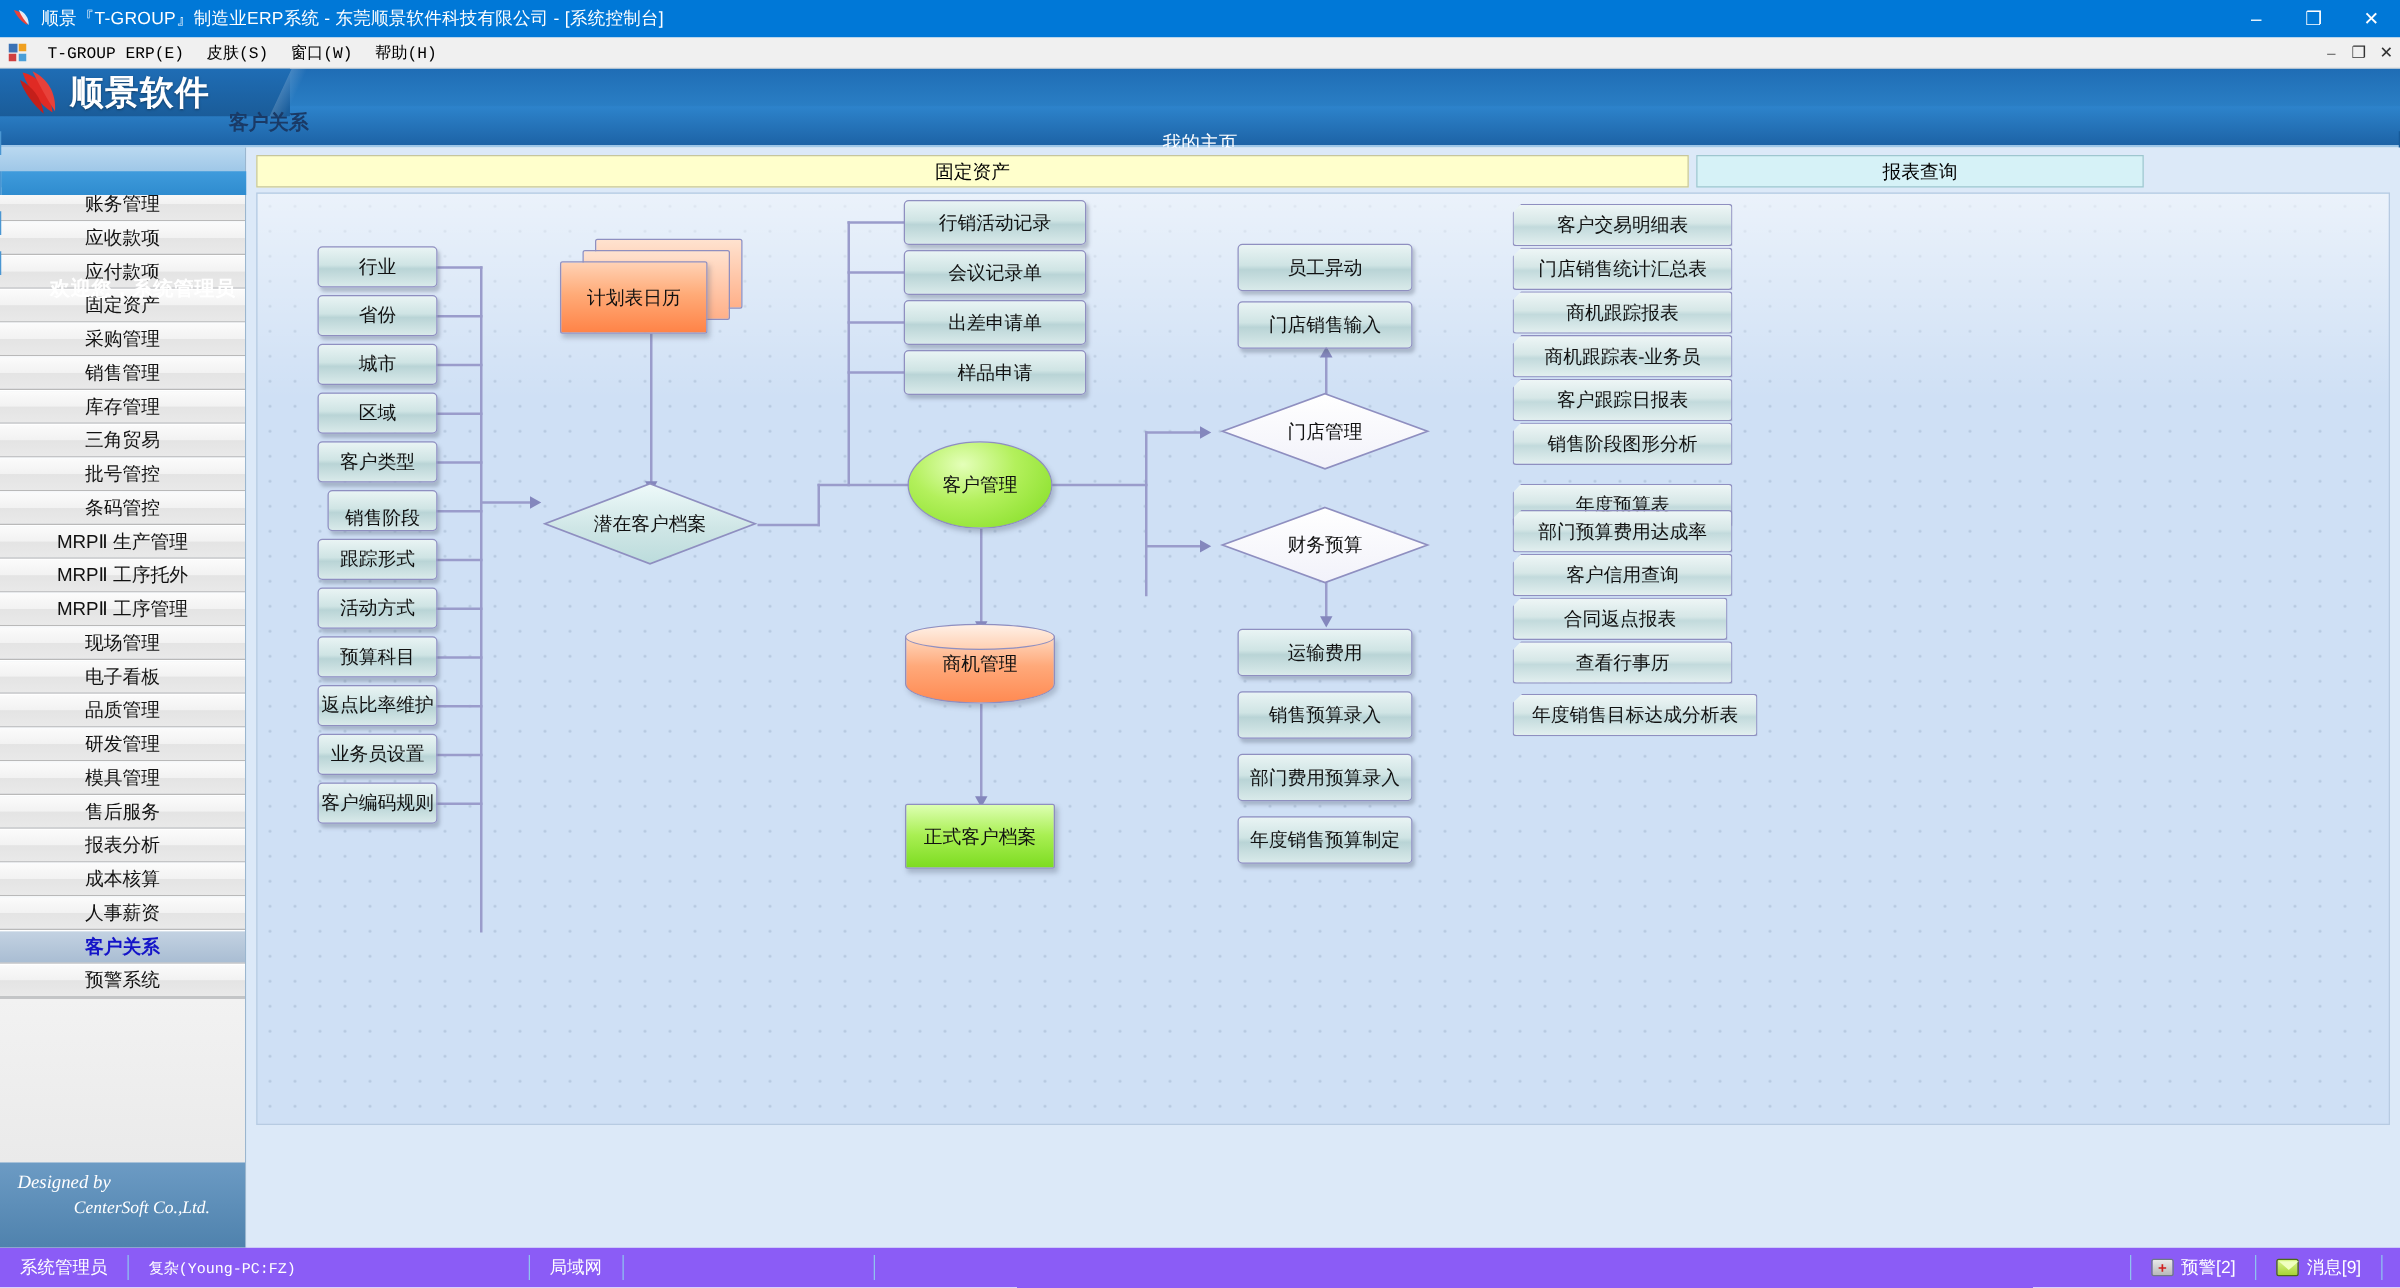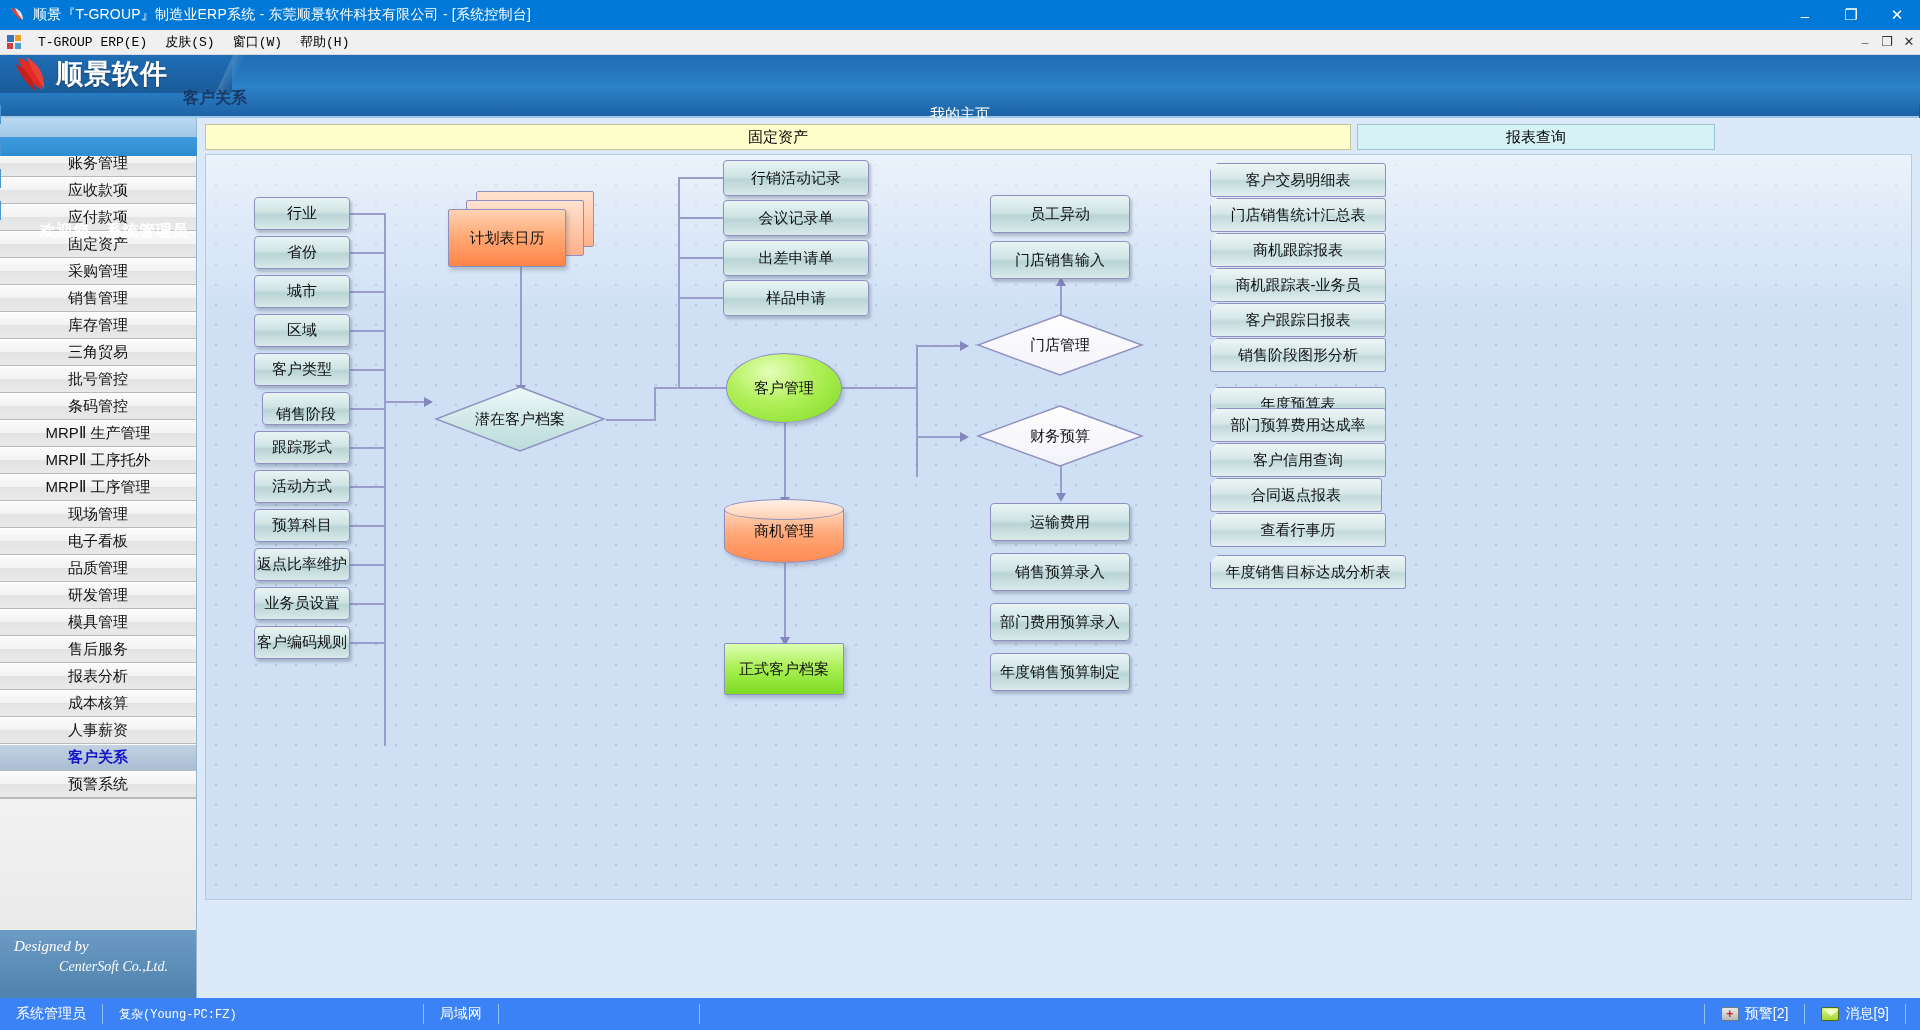--- a/index.html
+++ b/index.html
@@ -182,21 +182,21 @@
   
   .ln { position:absolute; background:#9a9ccb; z-index:1; }
   .lnh { height: 2px; }
   .lnv { width: 2px; }
   .arrow { position:absolute; width:0; height:0; z-index:2; }
   .arrow.down { border-left:5px solid transparent; border-right:5px solid transparent; border-top:9px solid #8487bd; }
   .arrow.right { border-top:5px solid transparent; border-bottom:5px solid transparent; border-left:9px solid #8487bd; }
   .arrow.up { border-left:5px solid transparent; border-right:5px solid transparent; border-bottom:9px solid #8487bd; }
 
   
-  #statusbar { height: 32px; background:#3b82f6; display:flex; align-items:center;
+  #statusbar { height: 32px; background:#8b5cf6; display:flex; align-items:center;
                color:#fff; font-size:14px; }
   #statusbar .cell { padding: 0 16px; height:20px; display:flex; align-items:center; }
   #statusbar .sep { width:1px; height:20px; background:#8fc2ef; }
   #statusbar .grow { flex: 1 1 auto; }
   #statusbar .mono { font-family:"Liberation Mono", monospace; font-size:12px; }
   .sb-icon { width:18px; height:14px; margin-right:6px; border-radius:2px; display:inline-block; }
   .sb-warn { background: linear-gradient(to bottom,#e9e9e9,#b9b9b9); position:relative; border:1px solid #6f7a85; }
   .sb-warn::after { content:"+"; position:absolute; inset:0; color:#d02020; font-size:12px; font-weight:bold;
                     display:flex; align-items:center; justify-content:center; line-height:1; }
   .sb-msg { background: linear-gradient(to bottom,#d9f58a,#a8d437); border:1px solid #4c6b12; position:relative; }

